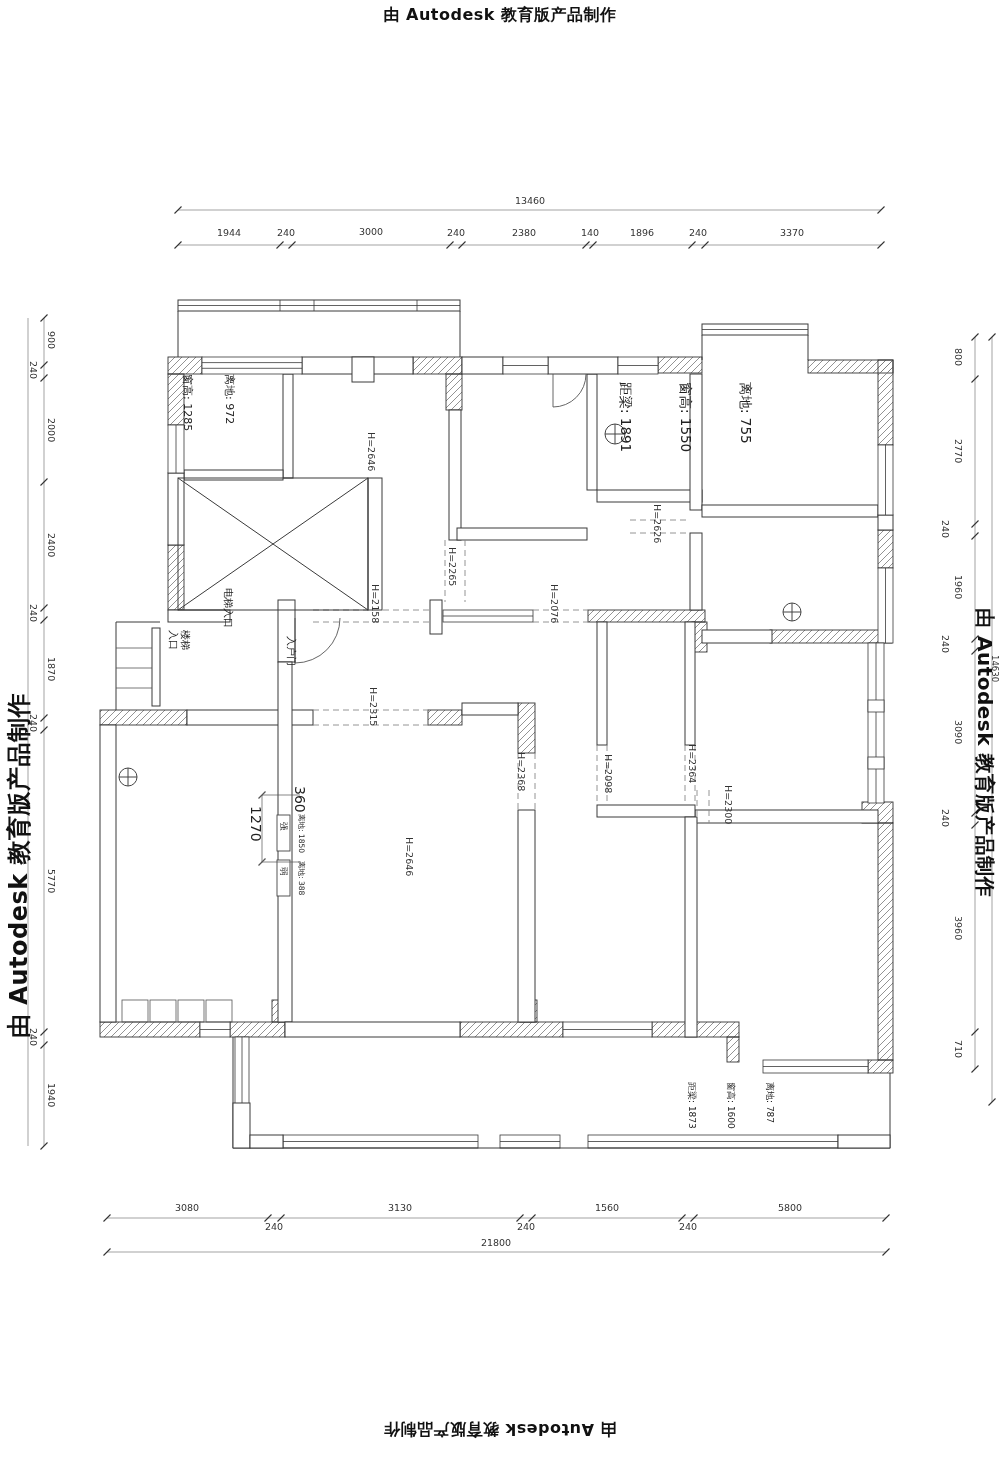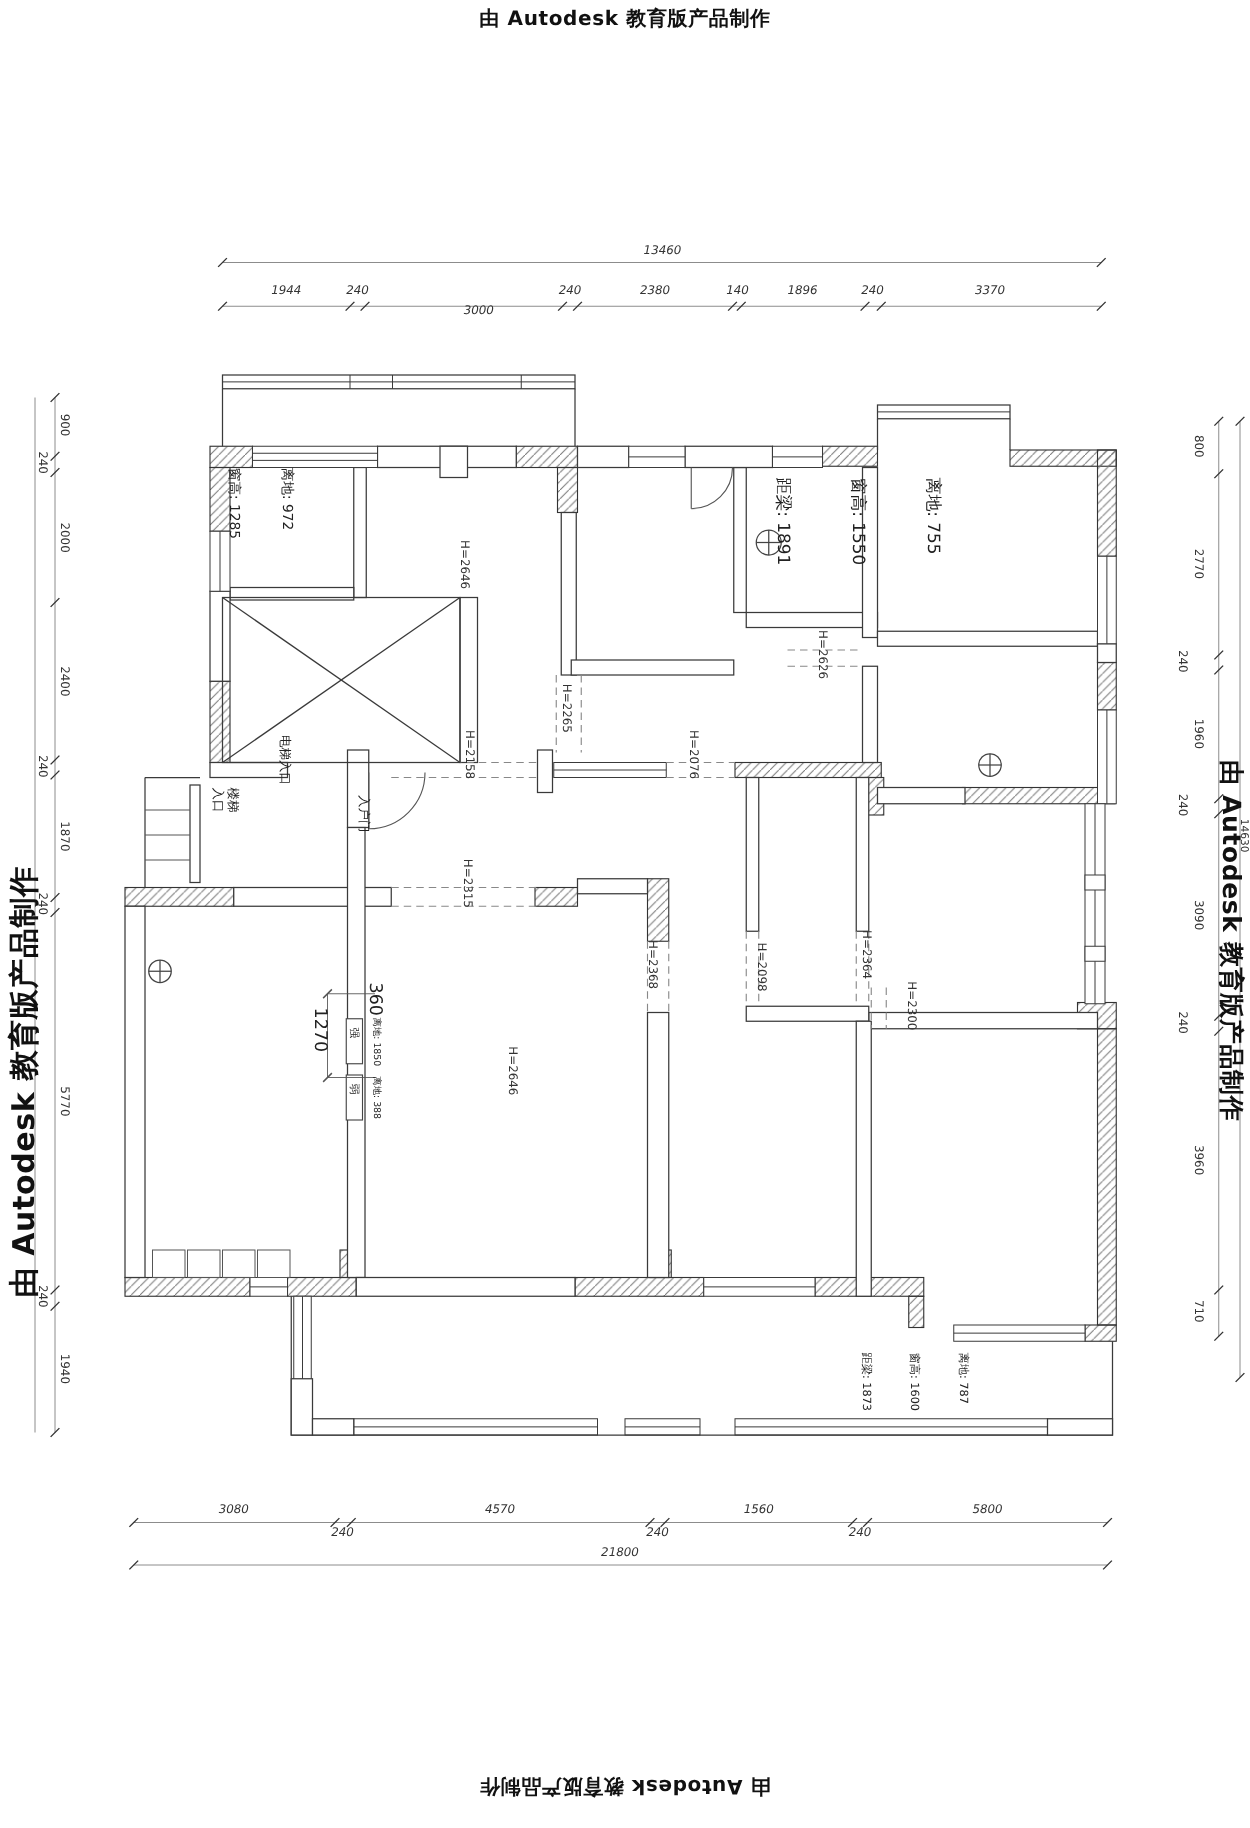--- a/index.html
+++ b/index.html
@@ -1,20 +1,20 @@
 <!DOCTYPE html>
 <html><head>
 <meta charset="utf-8">
 <style>
   html,body{margin:0;padding:0;background:#fff;}
   .canvas{position:relative;width:1000px;height:1462px;background:#fff;overflow:hidden;
           font-family:"DejaVu Sans","Liberation Sans",sans-serif;color:#222;}
   svg{position:absolute;left:0;top:0;}
   .lbl{position:absolute;font-size:9.5px;line-height:10px;color:#333;white-space:pre;}
-  .hc{transform:translateX(-50%);font-style:italic;}
+  .hc{transform:translateX(-50%);}
   .r90{transform:rotate(90deg);transform-origin:0 0;}
   .r-90{transform:rotate(-90deg);transform-origin:0 0;}
   .r180{transform:rotate(180deg);}
   .wm{position:absolute;font-weight:bold;color:#111;letter-spacing:0.5px;white-space:pre;}
   .wm-top{left:0;top:5px;width:1000px;text-align:center;font-size:16px;}
   .wm-bottom{left:0;top:1418px;width:1000px;text-align:center;font-size:16px;}
   .wm-left{left:3px;top:1038px;font-size:24px;}
   .wm-right{left:998px;top:608px;font-size:20px;}
   .ann{position:absolute;color:#222;white-space:pre;}
 </style>
@@ -297,30 +297,30 @@
 </svg>
 
 <div class="wm wm-top">由 Autodesk 教育版产品制作</div>
 <div class="wm wm-bottom r180">由 Autodesk 教育版产品制作</div>
 <div class="wm wm-left r-90">由 Autodesk 教育版产品制作</div>
 <div class="wm wm-right r90">由 Autodesk 教育版产品制作</div>
 
 <div class="lbl hc" style="left:530px;top:196px;">13460</div>
 <div class="lbl hc" style="left:229px;top:228px;">1944</div>
 <div class="lbl hc" style="left:286px;top:228px;">240</div>
-<div class="lbl hc" style="left:371px;top:244px;margin-left:12px;">3000</div>
+<div class="lbl hc" style="left:371px;top:227px;">3000</div>
 <div class="lbl hc" style="left:456px;top:228px;">240</div>
 <div class="lbl hc" style="left:524px;top:228px;">2380</div>
 <div class="lbl hc" style="left:590px;top:228px;">140</div>
 <div class="lbl hc" style="left:642px;top:228px;">1896</div>
 <div class="lbl hc" style="left:698px;top:228px;">240</div>
 <div class="lbl hc" style="left:792px;top:228px;">3370</div>
 
 <div class="lbl hc" style="left:187px;top:1203px;">3080</div>
-<div class="lbl hc" style="left:400px;top:1203px;">4570</div>
+<div class="lbl hc" style="left:400px;top:1203px;">3130</div>
 <div class="lbl hc" style="left:607px;top:1203px;">1560</div>
 <div class="lbl hc" style="left:790px;top:1203px;">5800</div>
 <div class="lbl hc" style="left:274px;top:1222px;">240</div>
 <div class="lbl hc" style="left:526px;top:1222px;">240</div>
 <div class="lbl hc" style="left:688px;top:1222px;">240</div>
 <div class="lbl hc" style="left:496px;top:1238px;">21800</div>
 
 <div class="lbl r90" style="left:56px;top:331px;">900</div>
 <div class="lbl r90" style="left:38px;top:361px;">240</div>
 <div class="lbl r90" style="left:56px;top:418px;">2000</div>

